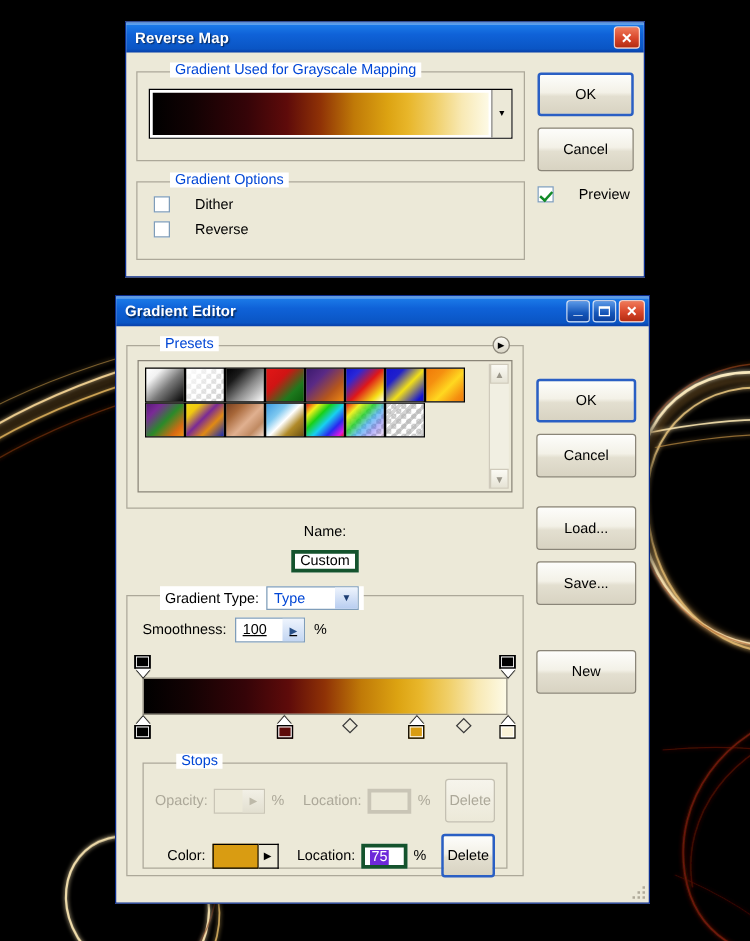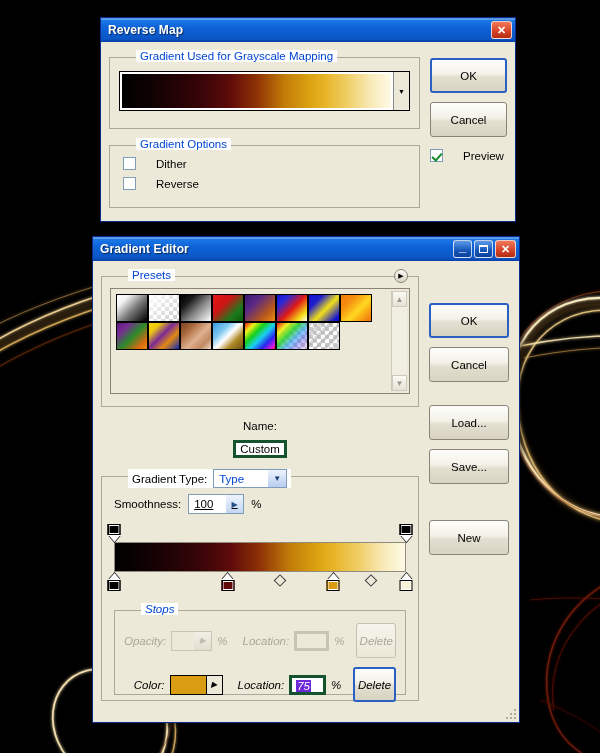--- a/index.html
+++ b/index.html
@@ -405,21 +405,21 @@
                     <div class="tip"></div>
                     <div class="sq" style="background: rgb(217, 156, 18);"></div>
                   </div>
                   <div class="stop cstop" style="left: 100%;">
                     <div class="tip"></div>
                     <div class="sq" style="background: rgb(250, 243, 216);"></div>
                   </div>
                 </div>
             </div>
 
-            <div class="group" style="height:85px; margin-top:14px;font-style:italic;">
+            <div class="group" style="height:85px; margin-top:14px;">
               <span class="legend">Stops</span>
               <div class="group-inner" style="padding:12px 9px 8px 9px;">
 
                 <div style="display:flex; align-items:center; gap:5px; margin-bottom:9px;">
                   <span class="lbl dim" style="width:50px; text-align:right;">Opacity:</span>
                   <span class="spin dim" style="width:54px;">
                     <span class="val"></span>
                     <span class="arw">▶</span>
                   </span>
                   <span class="lbl dim">%</span>

